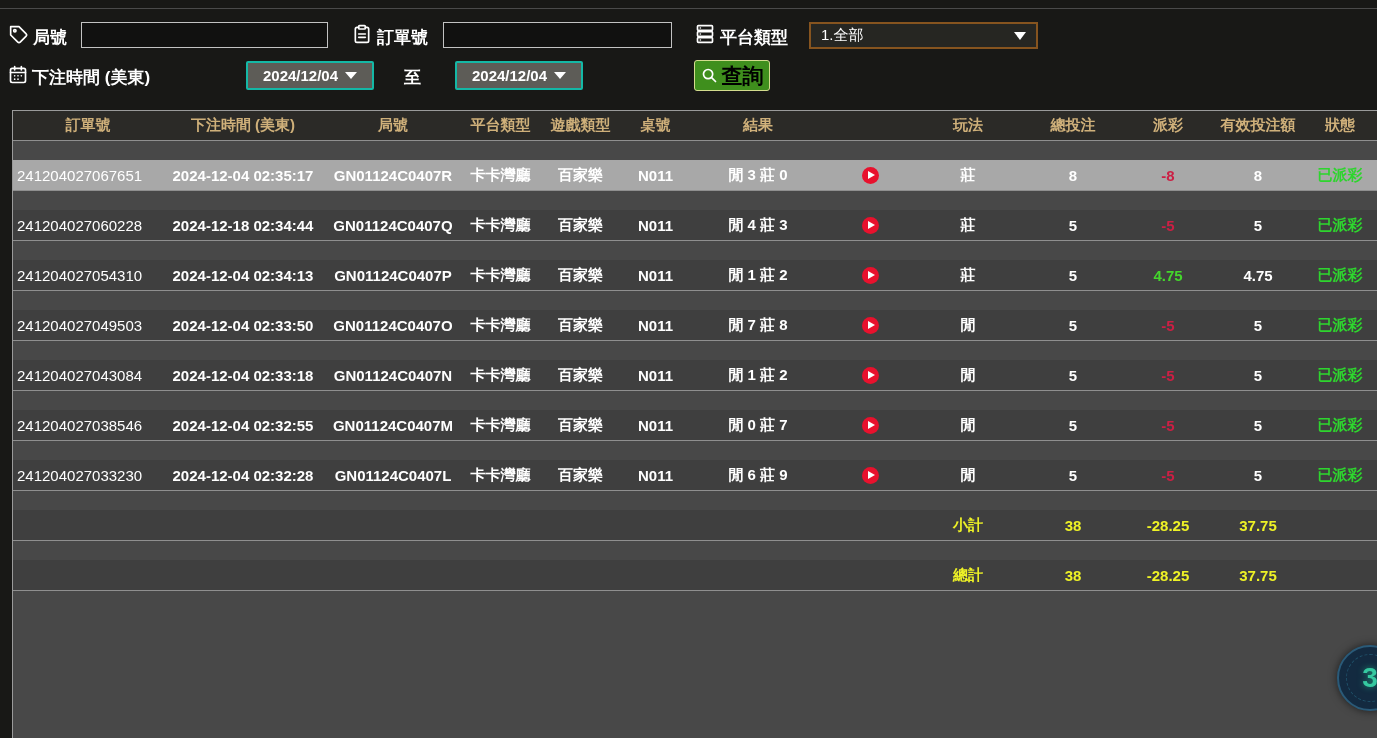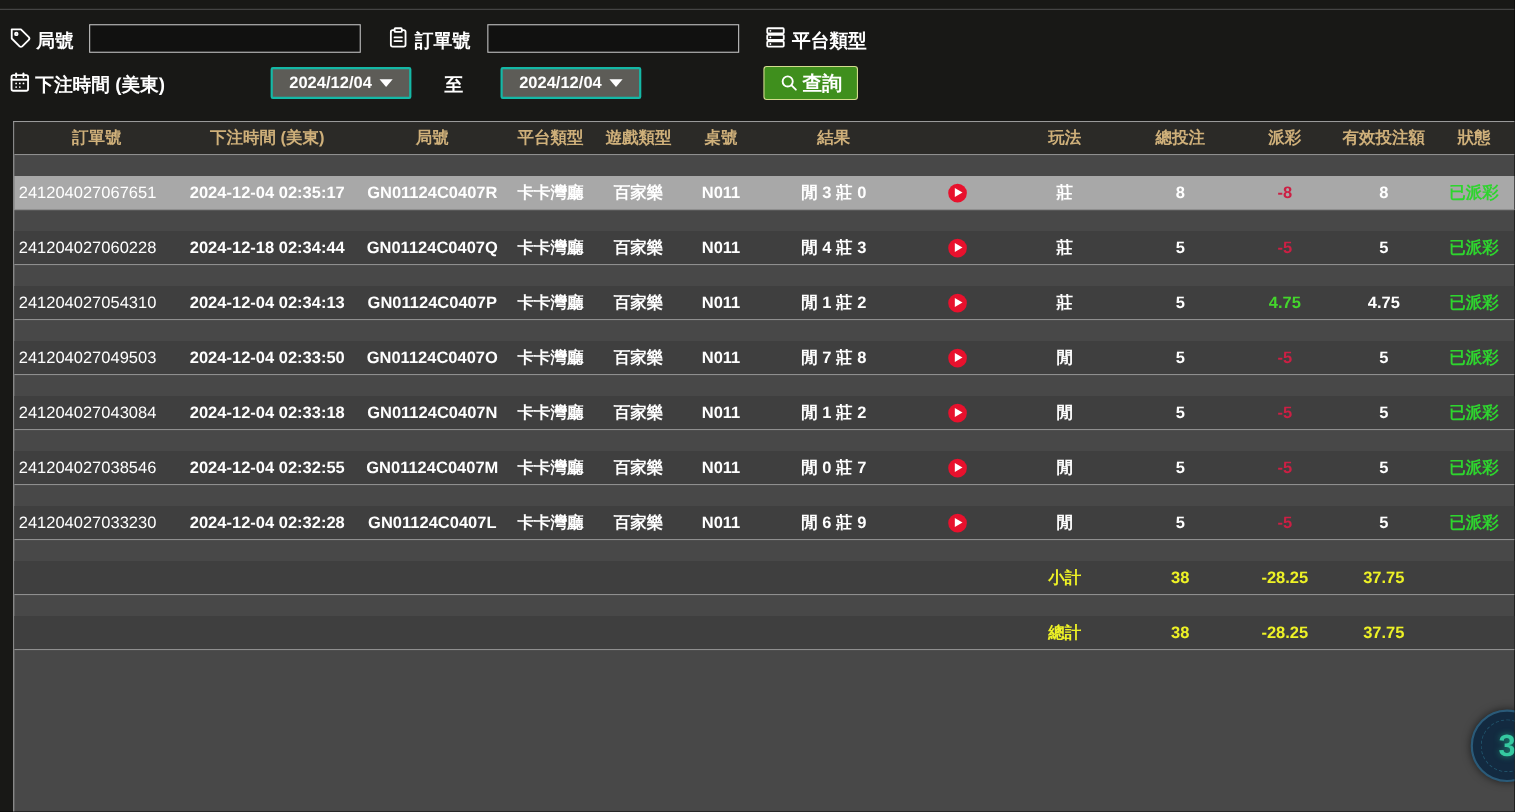--- a/index.html
+++ b/index.html
@@ -26,23 +26,23 @@
     color:#fff; font-size:15px; font-weight:bold; display:flex; align-items:center; justify-content:center;
     gap:7px; cursor:pointer;
   }
   .select-box {
     position:absolute; height:27px; background:#262622; border:2px solid #86541f;
     color:#fff; font-size:15px; display:flex; align-items:center; padding:0 10px; cursor:pointer;
   }
   .select-box .sel-text { flex:1; }
   .caret { width:0; height:0; border-left:6px solid transparent; border-right:6px solid transparent; border-top:8px solid #fff; }
   .query-btn {
-    position:absolute; left:694px; top:60px; width:86px; height:31px;
+    position:absolute; left:694px; top:60px; width:76px; height:31px;
     background:#3f8f1d; border:1px solid #d3dc8e; border-radius:3px;
-    color:#ffffff; font-size:18px; font-weight:bold;
+    color:#000000; font-size:21px; font-weight:bold;
     display:flex; align-items:center; justify-content:center; gap:4px; cursor:pointer;
   }
   .query-btn svg { width:17px; height:17px; stroke:#fff; fill:none; stroke-width:2.4; stroke-linecap:round; }
 
   
   .table-panel {
     position:absolute; left:12px; top:110px; right:0; bottom:0;
     background:#484848; border-left:1px solid #9a9a9a; border-top:1px solid #9a9a9a;
   }
   .grid {
@@ -113,20 +113,24 @@
       <svg viewBox="0 0 24 24">
           <rect x="3" y="2" width="18" height="5.6" rx="1"></rect>
           <rect x="3" y="9.2" width="18" height="5.6" rx="1"></rect>
           <rect x="3" y="16.4" width="18" height="5.6" rx="1"></rect>
           <line x1="6.4" y1="4.8" x2="6.41" y2="4.8"></line>
           <line x1="6.4" y1="12" x2="6.41" y2="12"></line>
           <line x1="6.4" y1="19.2" x2="6.41" y2="19.2"></line>
         </svg>
     </span>
     <span class="fl-label" style="left:720px; top:26px;">平台類型</span>
+    <div class="select-box" style="left:809px; top:22px; width:229px;">
+      <span class="sel-text">1.全部</span>
+      <span class="caret"></span>
+    </div>
 
     <span class="fl-icon" style="left:8px; top:65px;">
       <svg viewBox="0 0 24 24">
           <rect x="3" y="4" width="18" height="17" rx="2"></rect>
           <line x1="8" y1="2" x2="8" y2="6"></line>
           <line x1="16" y1="2" x2="16" y2="6"></line>
           <line x1="3" y1="9" x2="21" y2="9"></line>
           <line x1="8" y1="13" x2="8.01" y2="13"></line>
           <line x1="12" y1="13" x2="12.01" y2="13"></line>
           <line x1="16" y1="13" x2="16.01" y2="13"></line>

